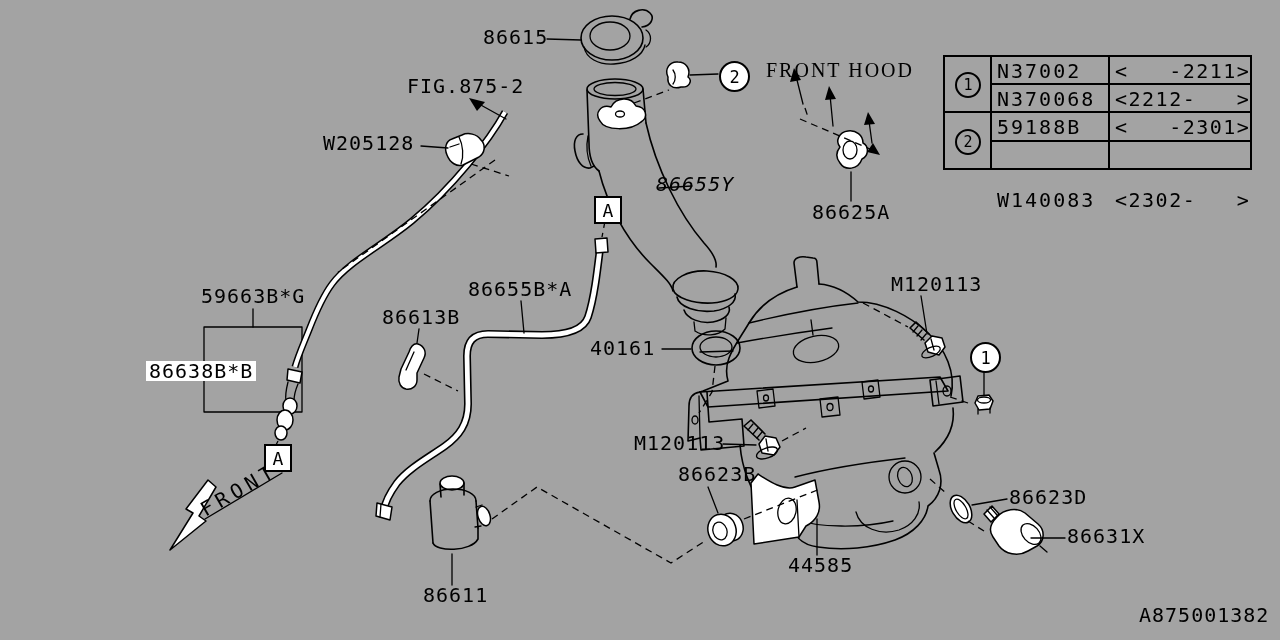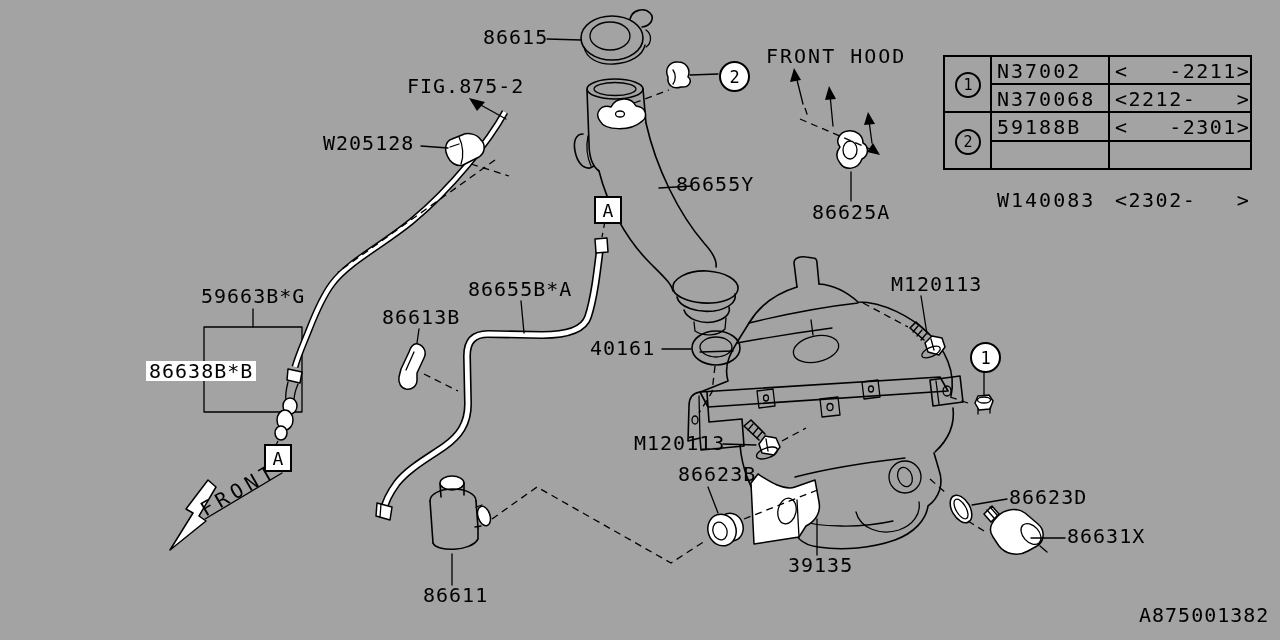--- a/index.html
+++ b/index.html
@@ -259,33 +259,33 @@
 
   <g>
     <path class="wh" d="M 170,550 L 193,513 L 186,509 L 208,480 L 216,487 L 199,516 L 206,521 Z"></path>
     <path class="th" d="M 205,519 L 282,473"></path>
   </g>
 </svg>
 
 <div class="lbl" style="left:483px;top:27px;">86615</div>
 <div class="lbl" style="left:407px;top:76px;">FIG.875-2</div>
 <div class="lbl" style="left:323px;top:133px;">W205128</div>
-<div class="lbl" style="left:676px;top:174px;">86655Y</div>
-<div class="lbl" style="left:766px;top:46px;letter-spacing:2px;">FRONT HOOD</div>
+<div class="lbl" style="left:656px;top:174px;font-style:italic;">86655Y</div>
+<div class="lbl" style="left:766px;top:60px;letter-spacing:2px;font-family:Liberation Serif, serif;">FRONT HOOD</div>
 <div class="lbl" style="left:812px;top:202px;">86625A</div>
 <div class="lbl" style="left:201px;top:286px;">59663B*G</div>
 <div class="lbl" style="left:468px;top:279px;">86655B*A</div>
 <div class="lbl" style="left:382px;top:307px;">86613B</div>
 <div class="lbl bg" style="left:146px;top:361px;">86638B*B</div>
 <div class="lbl" style="left:590px;top:338px;">40161</div>
 <div class="lbl" style="left:891px;top:274px;">M120113</div>
 <div class="lbl" style="left:634px;top:433px;">M120113</div>
 <div class="lbl" style="left:678px;top:464px;">86623B</div>
 <div class="lbl" style="left:423px;top:585px;">86611</div>
-<div class="lbl" style="left:788px;top:555px;">39135</div>
+<div class="lbl" style="left:788px;top:555px;">44585</div>
 <div class="lbl" style="left:1009px;top:487px;">86623D</div>
 <div class="lbl" style="left:1067px;top:526px;">86631X</div>
 <div class="lbl rot" style="left:202px;top:501px;">FRONT</div>
 <div class="lbl" style="left:1139px;top:605px;">A875001382</div>
 
 <div class="boxA" style="left:594px;top:196px;">A</div>
 <div class="boxA" style="left:264px;top:444px;">A</div>
 
 <div class="cref" style="left:719px;top:61px;">2</div>
 <div class="cref" style="left:970px;top:342px;">1</div>

